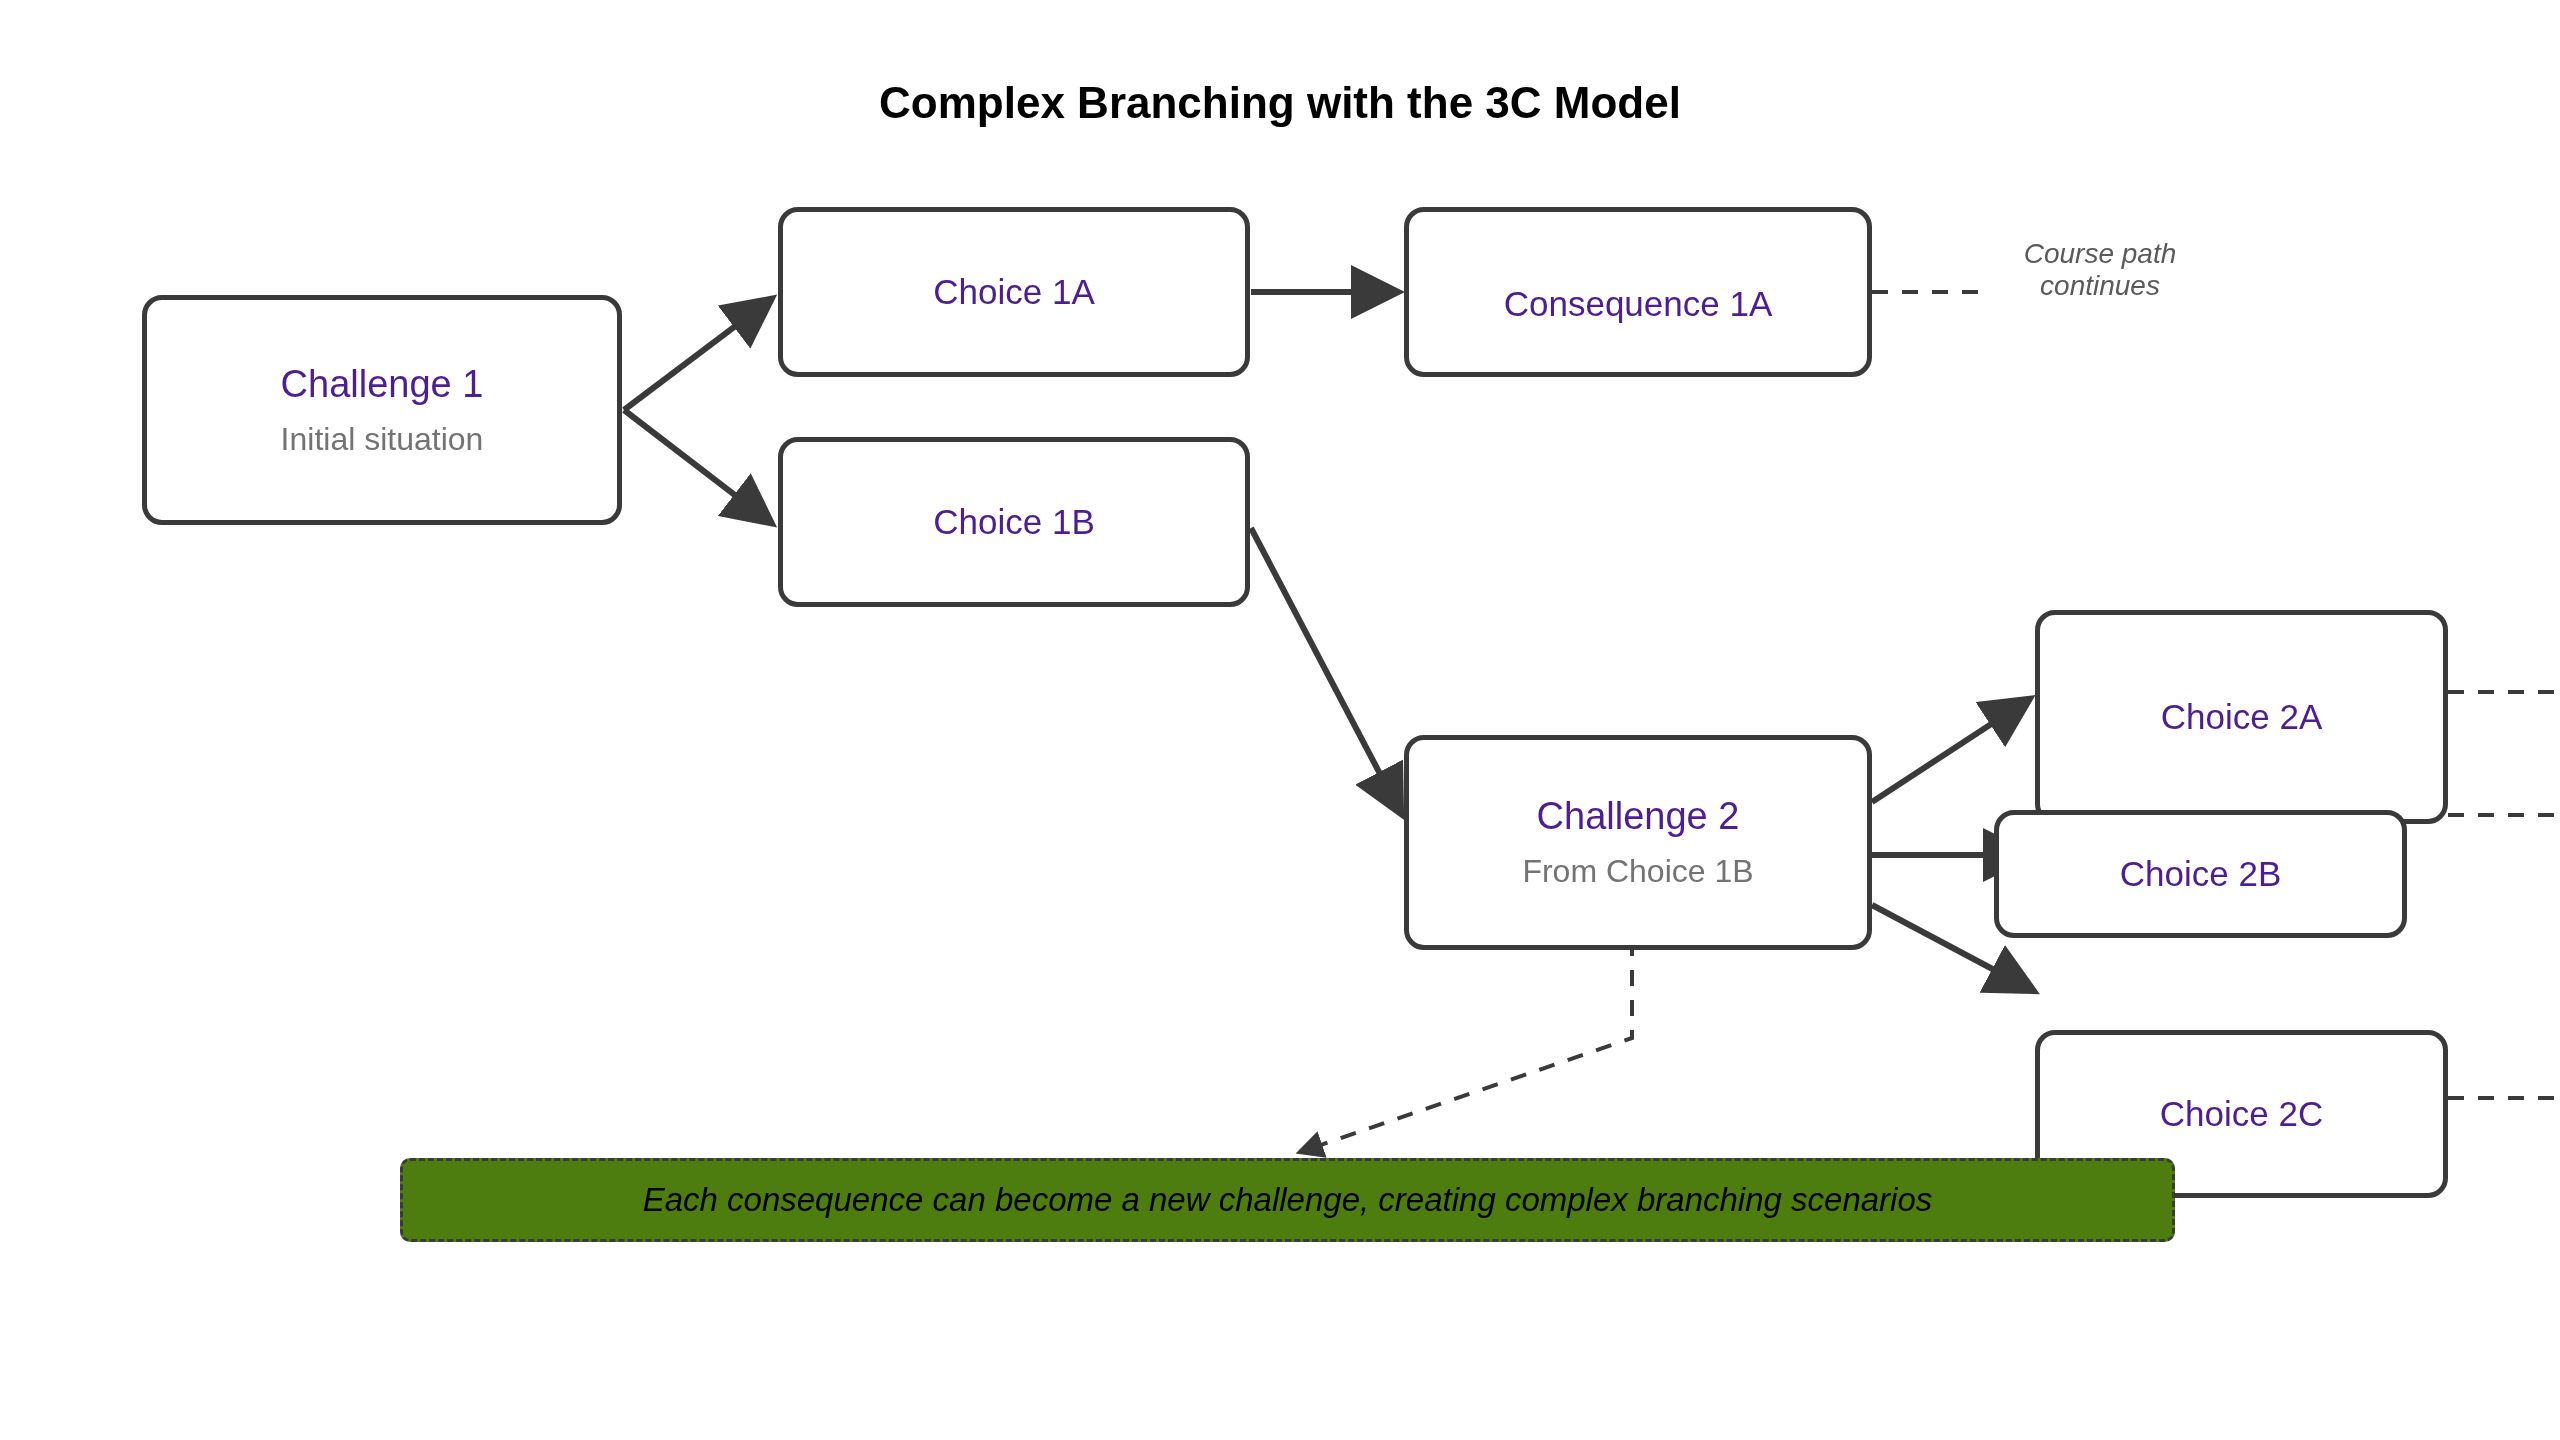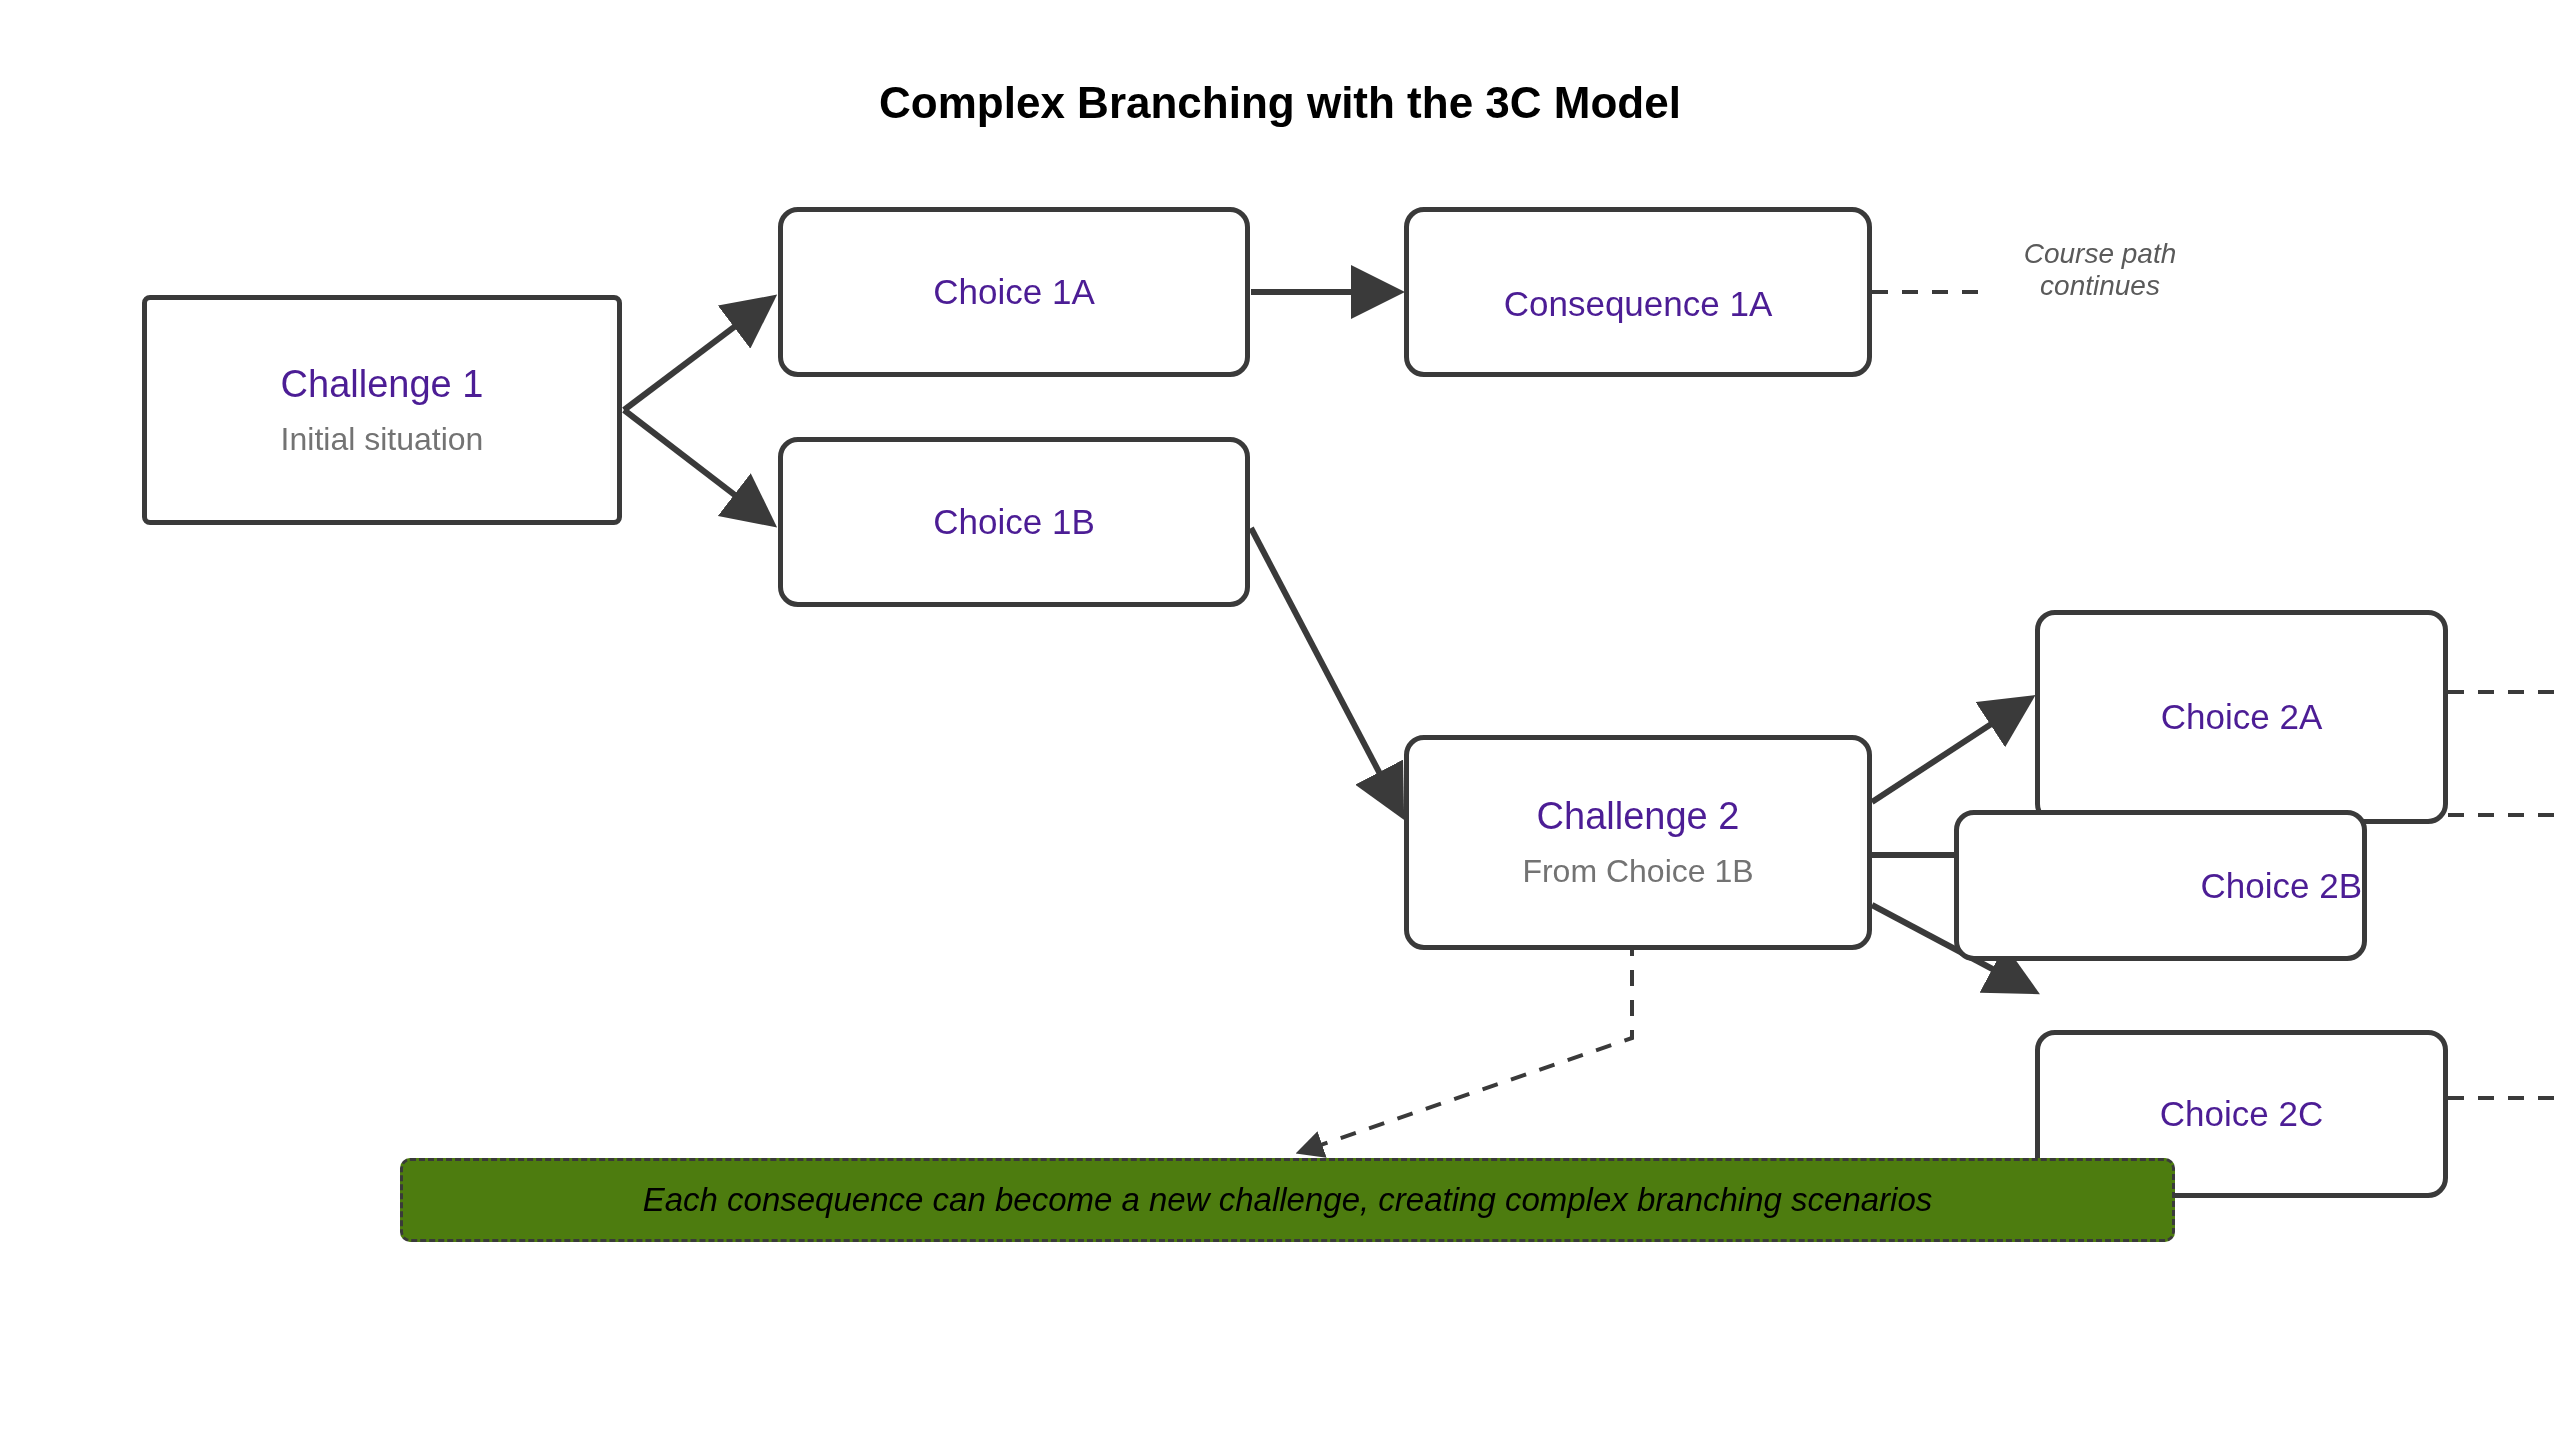--- a/index.html
+++ b/index.html
@@ -127,21 +127,21 @@
     <line x1="2448" y1="815" x2="2560" y2="815" stroke="#3a3a3a" stroke-width="4" stroke-dasharray="16 14"></line>
     <line x1="2448" y1="1098" x2="2560" y2="1098" stroke="#3a3a3a" stroke-width="4" stroke-dasharray="16 14"></line>
 
     <path d="M 1632 910 L 1632 1038 L 1300 1152" fill="none" stroke="#3a3a3a" stroke-width="4" stroke-dasharray="16 14" marker-end="url(#arrowDash)"></path>
   </svg>
 
   <div class="layer-text">
 
     <div class="diagram-title" style="left:0; top:78px; width:2560px; font-size:44px;">Complex Branching with the 3C Model</div>
 
-    <div class="node-box" style="left:142px; top:295px; width:480px; height:230px;border-radius:8px;">
+    <div class="node-box" style="left:142px; top:295px; width:480px; height:230px;">
       <div class="node-title" style="font-size:38px;">Challenge 1</div>
       <div class="node-sub" style="font-size:32px;">Initial situation</div>
     </div>
 
     <div class="node-box" style="left:778px; top:207px; width:472px; height:170px;">
       <div class="node-title" style="font-size:35px;">Choice 1A</div>
     </div>
 
     <div class="node-box" style="left:1404px; top:207px; width:468px; height:170px;">
       <div class="node-title" style="font-size:35px;margin-top:24px;">Consequence 1A</div>
@@ -158,21 +158,21 @@
 
     <div class="node-box" style="left:1404px; top:735px; width:468px; height:215px;">
       <div class="node-title" style="font-size:38px;">Challenge 2</div>
       <div class="node-sub" style="font-size:32px;">From Choice 1B</div>
     </div>
 
     <div class="node-box" style="left:2035px; top:610px; width:413px; height:214px;">
       <div class="node-title" style="font-size:35px;">Choice 2A</div>
     </div>
 
-    <div class="node-box" style="left:1954px; top:810px; width:413px; height:151px;align-items:flex-end;">
+    <div class="node-box" style="left:1994px; top:810px; width:413px; height:128px;">
       <div class="node-title" style="font-size:35px;">Choice 2B</div>
     </div>
 
     <div class="node-box" style="left:2035px; top:1030px; width:413px; height:168px;">
       <div class="node-title" style="font-size:35px;">Choice 2C</div>
     </div>
 
     <div class="annotation-box" style="left:400px; top:1158px; width:1775px; height:84px;">
       <div class="annotation-text" style="font-size:33px;">Each consequence can become a new challenge, creating complex branching scenarios</div>
     </div>

